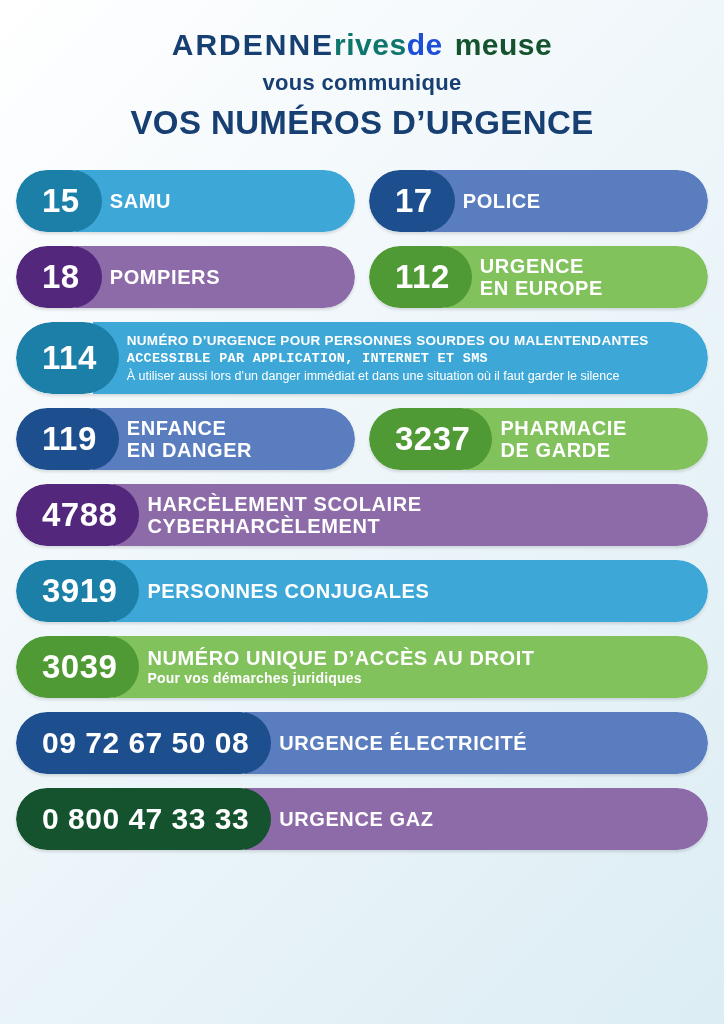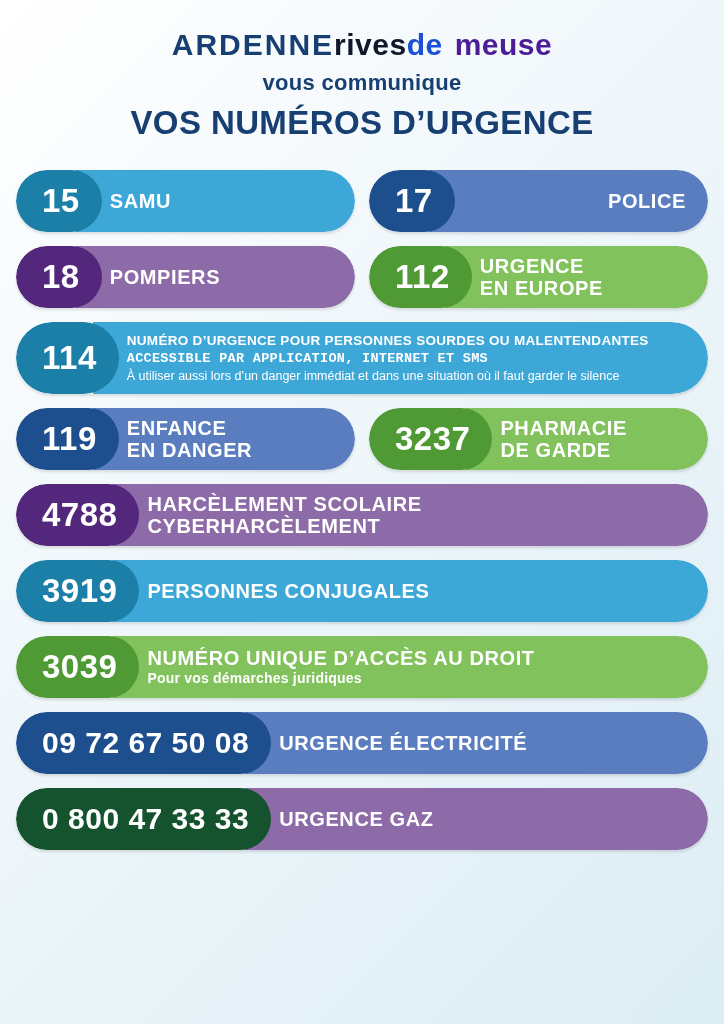--- a/index.html
+++ b/index.html
@@ -27,23 +27,23 @@
     text-align: center;
   }
   .brand {
     font-size: 30px;
     font-weight: bold;
     letter-spacing: 0.5px;
     line-height: 1;
     white-space: nowrap;
   }
   .brand .w1 { color: #173f72; letter-spacing: 2px; }
-  .brand .w2 { color: #0f172a; }
+  .brand .w2 { color: #0f766e; }
   .brand .w3 { color: #1d4ed8; }
-  .brand .w4 { color: #4c1d95; margin-left: 12px; }
+  .brand .w4 { color: #14532d; margin-left: 12px; }
   .subtitle {
     margin-top: 10px;
     font-size: 22px;
     color: #173f72;
     font-weight: bold;
     letter-spacing: 0.3px;
   }
   .title {
     margin-top: 8px;
     font-size: 33px;
@@ -132,21 +132,21 @@
   </div>
 
   <div class="rows" id="rows">
       <div class="row">
         <div class="pill" style="flex: 1 1 0px;">
           <div class="num" style="background: rgb(27, 127, 168);">15</div>
           <div class="lbl" style="background: rgb(61, 168, 216);">
             <span class="l1">SAMU</span>
           </div>
         </div>
-        <div class="pill" style="flex: 1 1 0px; text-align: right;">
+        <div class="pill" style="flex: 1 1 0px;">
           <div class="num" style="background: rgb(29, 79, 143);">17</div>
           <div class="lbl" style="background: rgb(90, 125, 192);">
             <span class="l1">POLICE</span>
           </div>
         </div>
       </div>
       <div class="row">
         <div class="pill" style="flex: 1 1 0px;">
           <div class="num" style="background: rgb(83, 39, 124);">18</div>
           <div class="lbl" style="background: rgb(141, 106, 168);">

